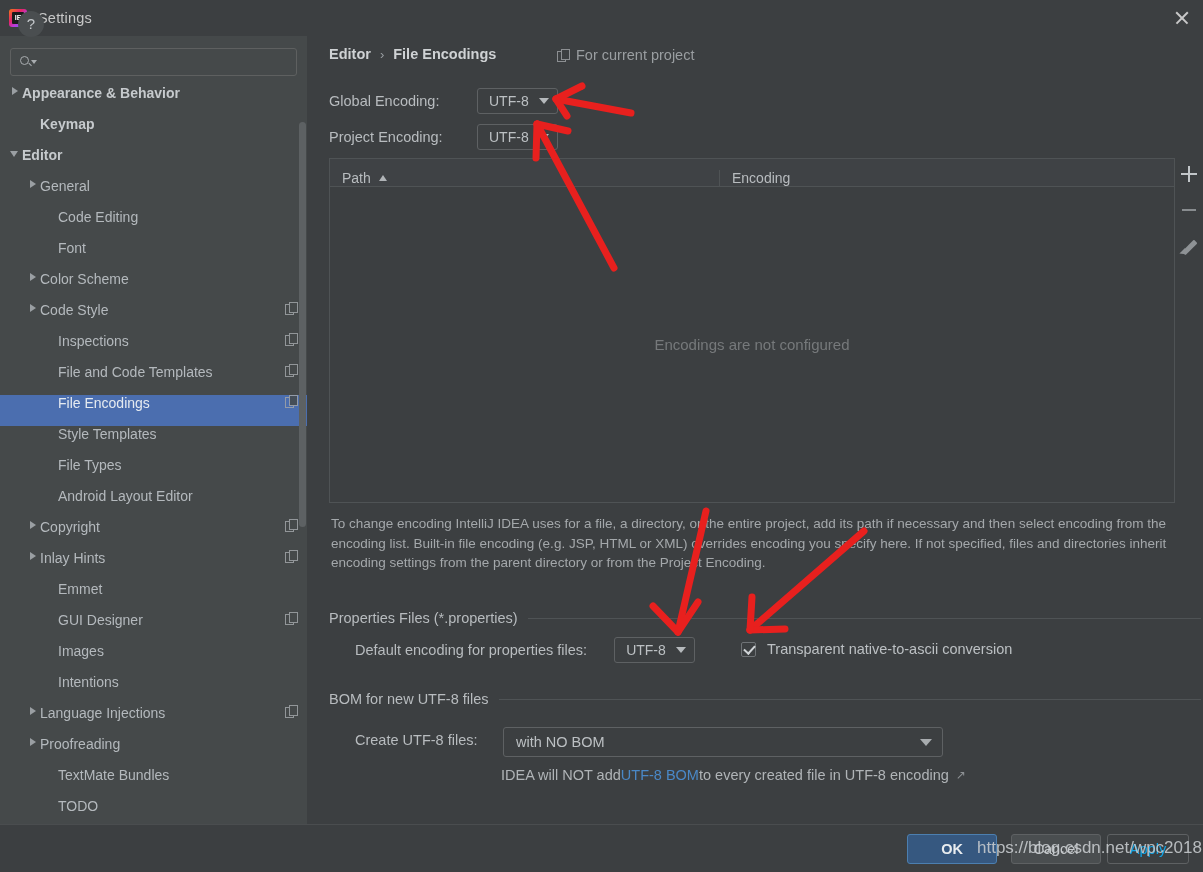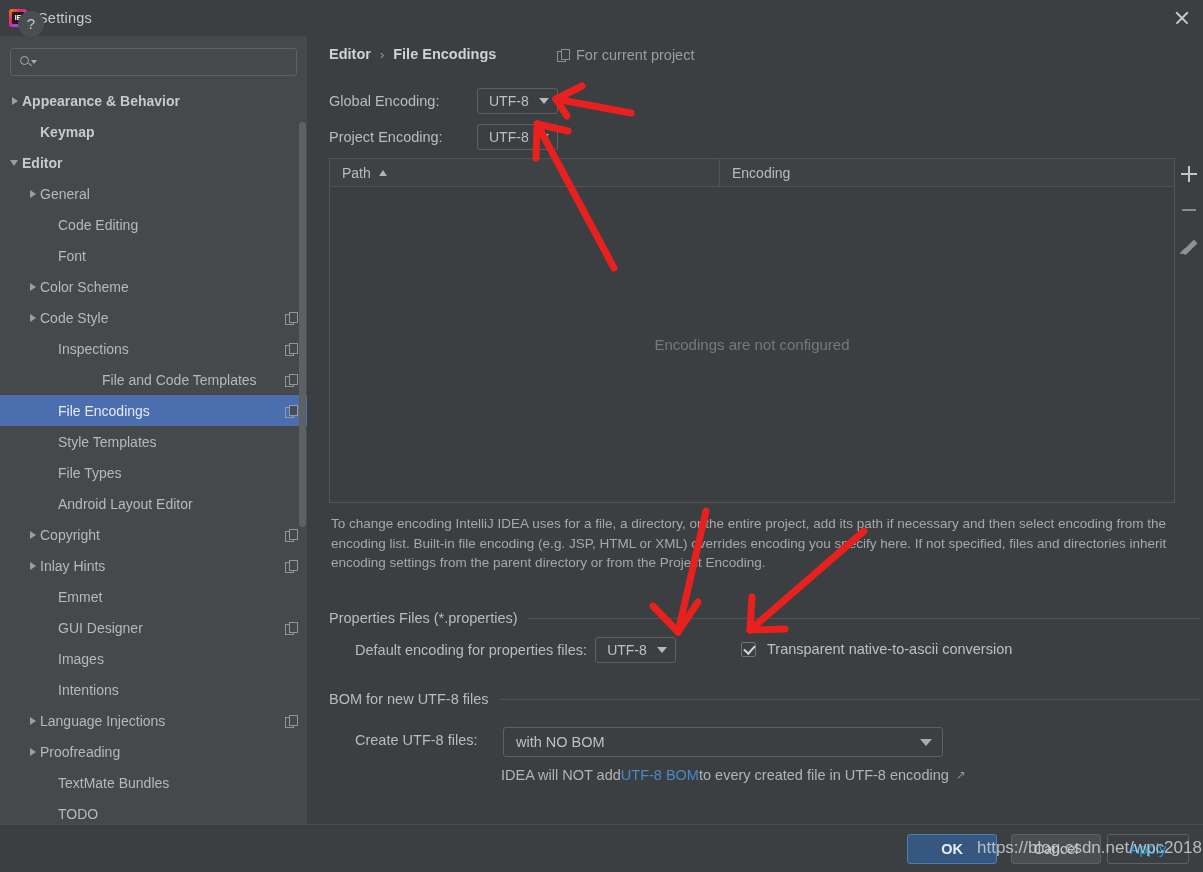--- a/index.html
+++ b/index.html
@@ -74,21 +74,21 @@
     border-left: 3px solid transparent; border-right: 3px solid transparent;
     border-top: 4px solid #a9adb0;
   }
   .search-input {
     flex: 1; background: transparent; border: none; outline: none;
     color: #cfd2d4; font-size: 13px; font-family: "Liberation Sans", sans-serif;
     padding-left: 5px;
   }
   .tree { margin-top: 9px; position: relative; }
   .tree-item {
-    height: 31px; display: flex; align-items: center;
+    height: 31px; display: flex; 
     font-size: 14px; color: #b4b9bd; cursor: pointer;
     padding-right: 10px; position: relative;
   }
   .tree-item.selected { background: #4b6eaf; color: #e5eaf0; }
   .tree-item .arrow {
     width: 12px; height: 12px; flex: none; position: relative;
   }
   .tree-item .arrow.closed:after {
     content: ""; position: absolute; left: 2px; top: 2px;
     border-left: 6px solid #9a9fa3;
@@ -156,20 +156,21 @@
   
   .table-wrap {
     position: absolute; left: 22px; top: 122px;
     width: 846px; height: 345px;
     border: 1px solid #4f5355;
     background: #3c3f41;
   }
   .table-head {
     display: flex; height: 28px; background: #41454799;
     border-bottom: 1px solid #4f5355;
+    align-items: flex-end;
   }
   .th {
     display: flex; align-items: center; gap: 8px;
     font-size: 14px; color: #b8bcbf; padding-left: 12px;
   }
   .th.path { width: 390px; border-right: 1px solid #4f5355; }
   .sort-arrow {
     border-left: 4.5px solid transparent; border-right: 4.5px solid transparent;
     border-bottom: 6px solid #b0b4b7;
   }
@@ -340,21 +341,21 @@
         <div class="tree-item" style="padding-left: 28px;">
           <span class="arrow closed"></span>
           <span class="label">Code Style</span>
           <span class="copy-icon"></span>
         </div>
         <div class="tree-item" style="padding-left: 46px;">
           <span class="arrow "></span>
           <span class="label">Inspections</span>
           <span class="copy-icon"></span>
         </div>
-        <div class="tree-item" style="padding-left: 46px; margin-left: 44px;">
+        <div class="tree-item" style="padding-left: 46px;">
           <span class="arrow "></span>
           <span class="label">File and Code Templates</span>
           <span class="copy-icon"></span>
         </div>
         <div class="tree-item selected" style="padding-left: 46px;">
           <span class="arrow "></span>
           <span class="label">File Encodings</span>
           <span class="copy-icon"></span>
         </div>
         <div class="tree-item" style="padding-left: 46px;">
@@ -468,21 +469,21 @@
     </div>
 
     <div class="desc">To change encoding IntelliJ IDEA uses for a file, a directory, or the entire project, add its path if necessary and then select encoding from the encoding list. Built-in file encoding (e.g. JSP, HTML or XML) overrides encoding you specify here. If not specified, files and directories inherit encoding settings from the parent directory or from the Project Encoding.</div>
 
     <div class="group-title" style="left:22px; top:566px;margin-top:8px;">
       <span>Properties Files (*.properties)</span>
       <span class="line"></span>
     </div>
 
     <div class="row-field" style="left:48px; top:601px;">
-      <span class="row-label" style="margin-right:8px;text-align:right;">Default encoding for properties files:</span>
+      <span class="row-label" style="margin-right:27px;text-align:right;">Default encoding for properties files:</span>
       <div class="combo">
         <span class="val">UTF-8</span>
         <span class="tri"></span>
       </div>
     </div>
 
     <div class="checkbox-row" style="left:434px; top:605px;">
       <span class="cbox checked"></span>
       <span class="cbox-label">Transparent native-to-ascii conversion</span>
     </div>

